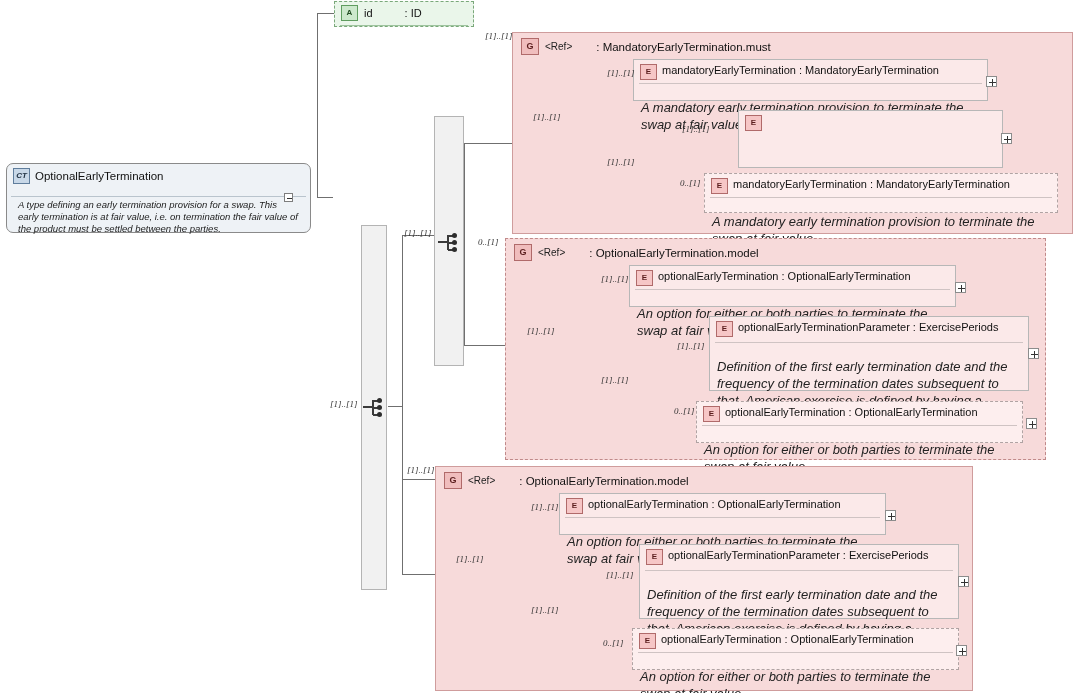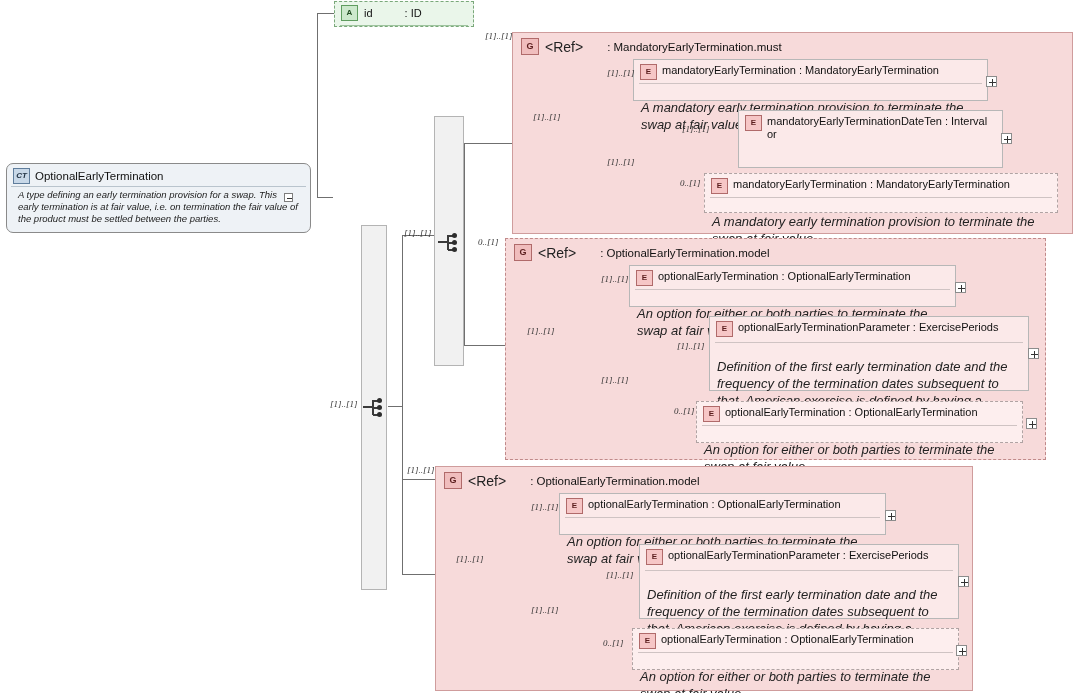--- a/index.html
+++ b/index.html
@@ -15,32 +15,32 @@
   .ct-head{display:flex;align-items:center;gap:5px;padding:4px 6px 2px 6px;}
   .ct-icon{
     width:15px;height:14px;border:1px solid #5f7d9c;background:#c8d8e8;
     font-size:8px;line-height:13px;text-align:center;color:#234;font-weight:bold;
     font-family:"Liberation Sans",sans-serif;
     font-style:italic;
   }
   .ct-title{font-size:11.5px;color:#111;}
   .ct-desc{
     font-size:9.5px;font-style:italic;color:#222;line-height:1.28;
-    padding:2px 7px 6px 7px;border-top:1px solid #b9c4cd;margin:0 4px 0 4px;
+    padding:2px 7px 6px 7px;border-top:1px solid #b9c4cd;margin:10px 4px 0 4px;
   }
 
   
   .grp{border:1px dashed #c08a8a;background:#f7dada;}
   .grp.solid{border:1px solid #cf9c9c;}
   .grp-head{display:flex;align-items:center;gap:6px;padding:5px 8px 3px 8px;}
   .g-icon{
     width:16px;height:15px;border:1px solid #b06a6a;background:#f0bdbd;
     font-size:9px;line-height:14px;text-align:center;color:#5a1d1d;font-weight:bold;
   }
-  .g-ref{font-size:14px;color:#222;}
+  .g-ref{font-size:10px;color:#222;}
   .g-name{font-size:11.5px;color:#111;}
 
   
   .el{border:1px solid #b7b7b7;background:#fbe9e9;box-sizing:border-box;}
   .el.dashed{border:1px dashed #b0a3a3;background:#fdeeee;}
   .el-head{display:flex;align-items:flex-start;gap:5px;padding:4px 6px 3px 6px;}
   .e-icon{
     width:15px;height:14px;border:1px solid #b06a6a;background:#f6c6c6;
     font-size:8px;line-height:13px;text-align:center;color:#5a1d1d;font-weight:bold;flex:0 0 auto;
   }
@@ -286,21 +286,20 @@
       <div class="e-icon">E</div>
       <div class="e-label">mandatoryEarlyTermination : MandatoryEarlyTermination</div>
     </div>
     <div class="el-desc">A mandatory early termination provision to terminate the swap at fair value.</div>
   </div>
   <div class="plus" style="left:986px;top:76px;"></div>
 
   <div class="node el" style="left:738px;top:110px;width:265px;height:58px;">
     <div class="el-head">
       <div class="e-icon">E</div>
-      <div class="e-label">mandatoryEarlyTerminationDateTen : Interval or</div>
     </div>
   </div>
   <div class="plus" style="left:1001px;top:133px;"></div>
 
   <div class="node el dashed" style="left:704px;top:173px;width:354px;height:40px;">
     <div class="el-head">
       <div class="e-icon">E</div>
       <div class="e-label">mandatoryEarlyTermination : MandatoryEarlyTermination</div>
     </div>
     <div class="el-desc">A mandatory early termination provision to terminate the swap at fair value.</div>

